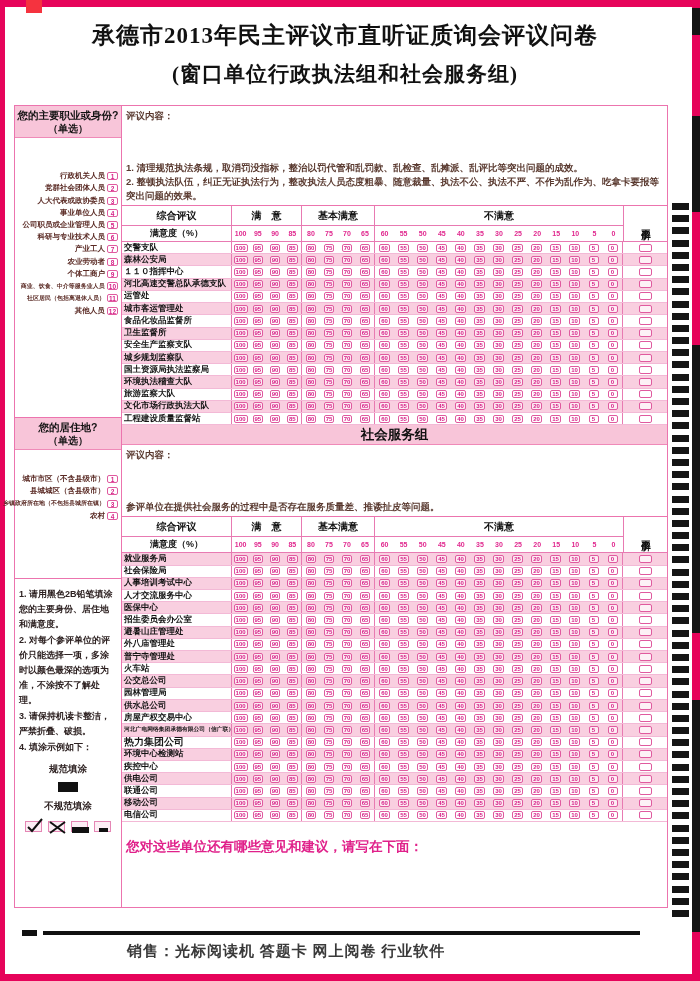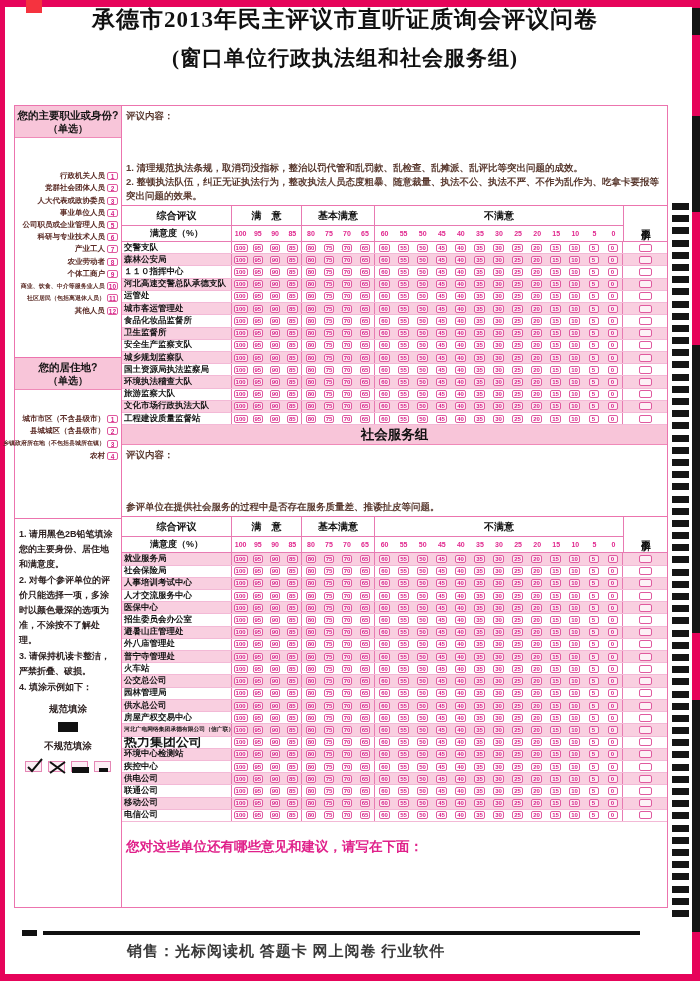--- a/index.html
+++ b/index.html
@@ -11,33 +11,33 @@
   .frame-top    { position:absolute; left:0; top:0; width:700px; height:7px; background:#e6045a; }
   .frame-left   { position:absolute; left:0; top:0; width:5px; height:981px; background:#e6045a; }
   .frame-bottom { position:absolute; left:0; top:974px; width:700px; height:7px; background:#e6045a; }
   .corner-sq    { position:absolute; left:26px; top:0; width:16px; height:13px; background:#f5333f; }
   .edge-strip   { position:absolute; left:692px; top:0; width:8px; height:981px; background:#e6045a; }
   .edge-strip .seg { position:absolute; left:0; width:8px; background:#151515; }
 
   .card { position:absolute; left:5px; top:7px; width:687px; height:967px; background:#ffffff; }
 
   
-  .title-block { position:absolute; left:30px; top:4px; width:630px; text-align:center;
+  .title-block { position:absolute; left:30px; top:20px; width:630px; text-align:center;
                  font-family:"Liberation Serif","DejaVu Serif",serif; color:#111; }
   .title-l1 { font-size:23px; font-weight:bold; letter-spacing:1px; }
   .title-l2 { font-size:21px; font-weight:bold; margin-top:9px; letter-spacing:1px; }
 
   
   #sidebar { position:absolute; left:14px; top:105px; width:108px; height:803px;
              border:1px solid #ec74ae; background:#fff; }
   .sb-head { background:#f8c5d9; border-bottom:1px solid #ef8ab8; text-align:center;
              color:#111; font-weight:bold; padding:2px 0; }
   .sb-head .t1 { font-size:10.5px; line-height:14px; }
   .sb-head .t2 { font-size:10px; line-height:13px; }
-  .occ-opts { height:220px; border-bottom:1px solid #ec74ae; padding-top:32px; }
+  .occ-opts { height:280px; border-bottom:1px solid #ec74ae; padding-top:32px; }
   .res-opts { height:129px; border-bottom:1px solid #ec74ae; padding-top:23px; }
   .opt-row { height:12.23px; display:flex; justify-content:flex-end; align-items:center;
              padding-right:3px; white-space:nowrap; }
   .opt-label { color:#5a2a24; font-weight:bold; margin-right:2px; }
   .opt-bubble { display:inline-block; min-width:11px; height:8px; line-height:7px; text-align:center;
                 border:1px solid #e05a9f; border-radius:2px; color:#d61f87; font-size:6.5px;
                 font-weight:bold; background:#fff; padding:0 1px; }
 
   .notes-head { background:#f8c5d9; border-bottom:1px solid #ef8ab8; text-align:center;
                 color:#111; font-weight:bold; font-size:11.5px; padding:5px 0; }
@@ -2671,21 +2671,21 @@
           </div>
           <div class="slot">
             <span class="bubble">0</span>
           </div>
         </div>
         <div class="ur-unk">
           <span class="chk"></span>
         </div>
       </div>
       <div class="unit-row">
-        <div class="ur-name" style="font-size: 13px;">热力集团公司</div>
+        <div class="ur-name" style="font-size: 10px;">热力集团公司</div>
         <div class="slots ur-grp ur-sat">
           <div class="slot">
             <span class="bubble">100</span>
           </div>
           <div class="slot">
             <span class="bubble">95</span>
           </div>
           <div class="slot">
             <span class="bubble">90</span>
           </div>

